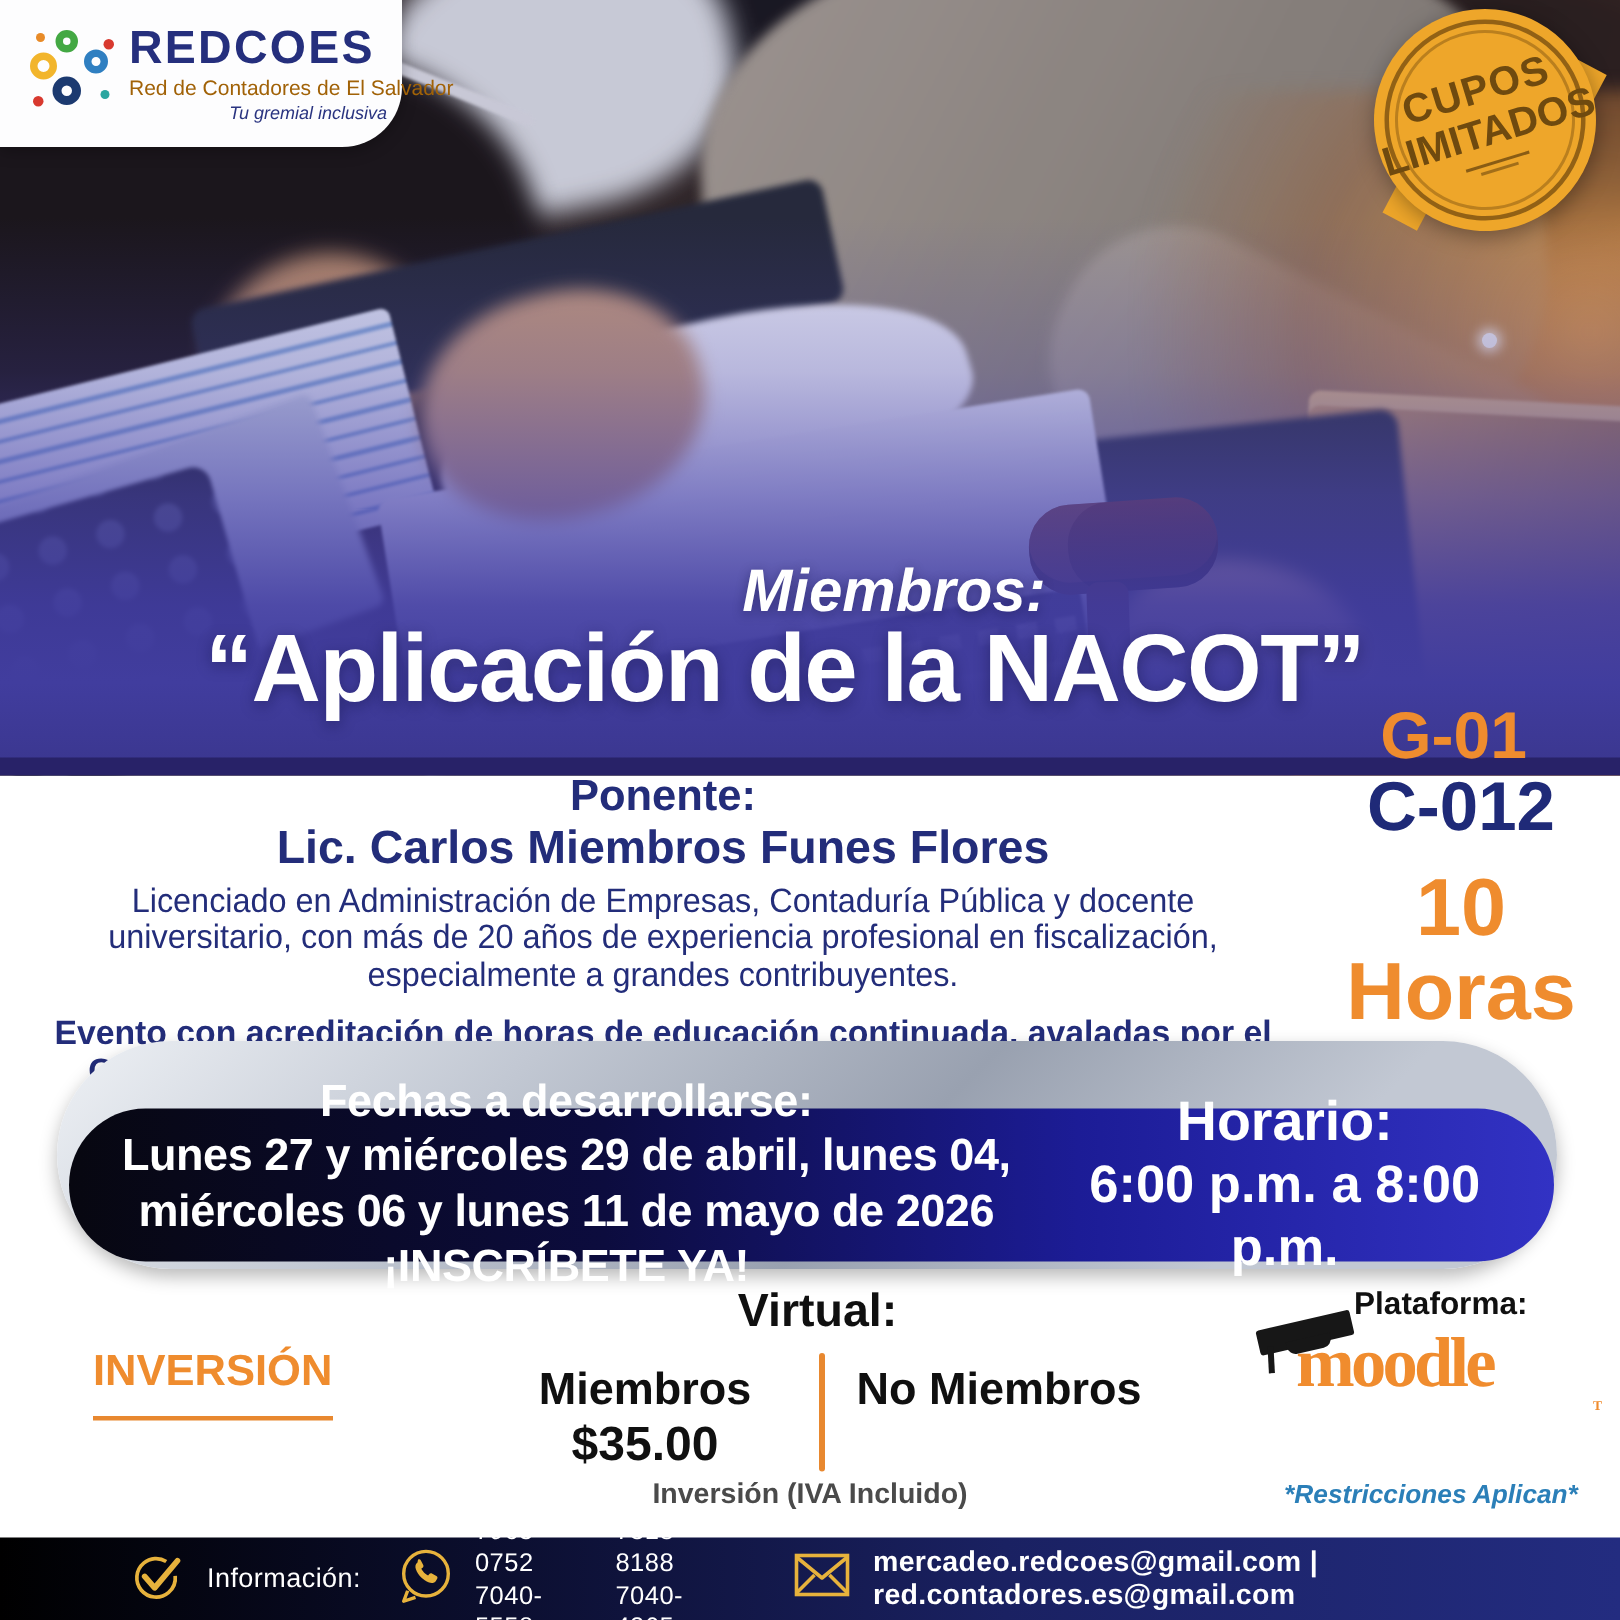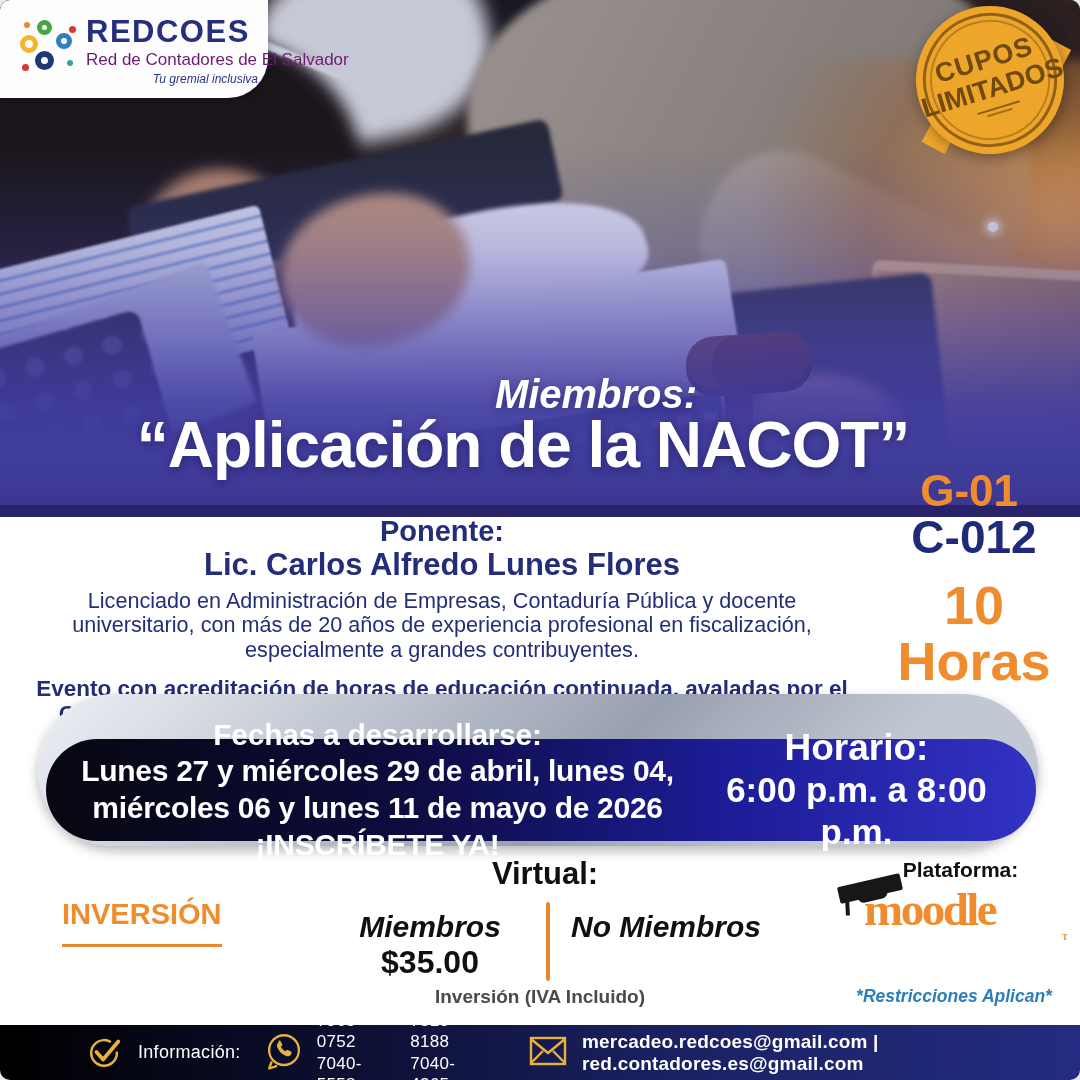--- a/index.html
+++ b/index.html
@@ -1,20 +1,20 @@
 <!DOCTYPE html>
 <html><head>
 <meta charset="utf-8">
 <title>Flyer</title>
 <style>
   html,body{margin:0;padding:0;background:#e9e9ee;}
   *{box-sizing:border-box;}
   #stage{
     position:relative;width:1080px;height:1080px;margin:0 auto;overflow:hidden;
-    background:#ffffff;font-family:"Liberation Sans",sans-serif;border-radius:10px;
+    background:#ffffff;font-family:"Liberation Sans",sans-serif;
   }
   
   .photo{position:absolute;left:0;top:0;width:1080px;height:517px;overflow:hidden;background:#241a12;}
   .ph{position:absolute;}
   .ph-base{inset:0;background:linear-gradient(100deg,#17100c 0%,#221811 30%,#32261c 52%,#46331f 68%,#6e4a24 82%,#9c642c 94%,#b4722f 100%);}
   .ph-head{left:360px;top:-50px;width:280px;height:150px;background:#121010;border-radius:50%;filter:blur(10px);}
   .ph-shirt{left:250px;top:-40px;width:240px;height:180px;background:#d8dadc;border-radius:45%;filter:blur(9px);transform:rotate(-12deg);}
   .ph-darktr{left:820px;top:-40px;width:330px;height:200px;background:#1a110a;border-radius:40%;filter:blur(18px);opacity:.9;}
   .ph-suit{left:470px;top:-40px;width:560px;height:400px;background:linear-gradient(120deg,#a79d8d,#8d8574 55%,#7b7363);border-radius:36% 40% 42% 46%;filter:blur(4px);transform:rotate(-3deg);}
   .ph-arm{left:690px;top:200px;width:380px;height:170px;background:linear-gradient(100deg,#a89e8e,#8b8372);border-radius:80px;filter:blur(4px);transform:rotate(27deg);}
@@ -51,21 +51,21 @@
   .ring-green{left:17px;top:0;width:15px;height:15px;border:5px solid #43a843;}
   .ring-blue{left:36px;top:13px;width:16px;height:16px;border:5px solid #2f7fc1;}
   .ring-navy{left:15px;top:31px;width:19px;height:19px;border:6px solid #1c3a70;}
   .dot{position:absolute;border-radius:50%;}
   .dot-red1{left:49px;top:6px;width:7px;height:7px;background:#d8392f;}
   .dot-red2{left:2px;top:44px;width:7px;height:7px;background:#d8392f;}
   .dot-orange{left:4px;top:2px;width:6px;height:6px;background:#e88b28;}
   .dot-teal{left:47px;top:40px;width:6px;height:6px;background:#2ba6a0;}
   .logo-text{position:absolute;left:86px;top:16px;width:172px;}
   .logo-name{font-size:31px;font-weight:bold;color:#252f7d;letter-spacing:1.5px;line-height:1;}
-  .logo-sub{font-size:17px;color:#701a75;margin-top:3px;white-space:nowrap;}
+  .logo-sub{font-size:14px;color:#a16207;margin-top:3px;white-space:nowrap;}
   .logo-tag{font-size:12px;font-style:italic;color:#2a3480;text-align:right;margin-top:2px;}
   
   .badge{position:absolute;top:6px;right:16px;width:148px;height:148px;transform:rotate(-17deg);z-index:6;}
   .badge-circle{position:absolute;inset:0;border-radius:50%;background:#eea62a;box-shadow:0 4px 14px rgba(0,0,0,.35);}
   .badge-circle::before{content:'';position:absolute;inset:7px;border:3px solid rgba(122,80,16,.8);border-radius:50%;}
   .badge-circle::after{content:'';position:absolute;inset:14px;border:2px solid rgba(122,80,16,.45);border-radius:50%;}
   .badge-tab1{position:absolute;left:-4px;bottom:22px;width:26px;height:26px;background:#eea62a;transform:rotate(45deg);}
   .badge-tab2{position:absolute;right:-7px;top:56px;width:26px;height:26px;background:#eea62a;transform:rotate(45deg);}
   .badge-text{position:absolute;inset:0;display:flex;flex-direction:column;align-items:center;justify-content:center;gap:0;color:#6f4a0f;font-weight:bold;}
   .badge-l1{font-size:27px;letter-spacing:1px;line-height:1.05;}
@@ -94,21 +94,21 @@
     background:linear-gradient(90deg,#070710 0%,#0c0c3e 36%,#1c1c96 68%,#3232c4 100%);margin-top:43px;}
   .pill-left{width:645px;text-align:center;padding-left:18px;font-weight:bold;font-size:30px;line-height:1.22;letter-spacing:-.3px;}
   .pill-right{flex:1;text-align:center;font-weight:bold;padding-right:14px;}
   .time-label{font-size:37px;line-height:1.15;}
   .time-value{font-size:35px;line-height:1.2;}
   
   .inversion{position:absolute;left:62px;top:898px;color:#ef8c2e;font-size:29px;font-weight:bold;border-bottom:3px solid #e8882f;padding-bottom:13px;z-index:4;}
   .virtual-label{position:absolute;left:330px;top:856px;width:430px;text-align:center;font-size:31px;font-weight:bold;color:#101010;z-index:4;}
   .tiers{position:absolute;left:318px;top:902px;width:460px;display:flex;justify-content:center;align-items:stretch;z-index:4;}
   .tier{width:200px;text-align:center;color:#101010;padding-top:8px;}
-  .tier-name{font-size:30px;font-weight:bold;line-height:1.1;font-style:italic;}
+  .tier-name{font-size:30px;font-weight:bold;line-height:1.1;}
   .tier-price{font-size:32px;font-weight:bold;line-height:1.2;}
   .tier-divider{width:4px;background:#e8882f;margin:0 16px;border-radius:2px;}
   .iva-note{position:absolute;left:290px;top:986px;width:500px;text-align:center;font-size:19px;font-weight:bold;color:#4a4a4a;z-index:4;}
   
   .plataforma-label{position:absolute;left:858px;top:858px;width:205px;text-align:center;font-size:21px;font-weight:bold;color:#101010;z-index:4;}
   .moodle{position:absolute;left:846px;top:884px;width:220px;height:66px;z-index:4;font-family:Liberation Serif, serif;}
   .moodle-text{position:absolute;left:18px;top:2px;font-size:47px;font-weight:bold;color:#f08c2e;letter-spacing:-2.5px;line-height:1;}
   .moodle-tm{position:absolute;right:-2px;bottom:8px;font-size:9px;font-weight:bold;color:#f08c2e;}
   .moodle-cap{position:absolute;left:-8px;top:-4px;width:64px;height:17px;background:#171717;border-radius:2px;transform:rotate(-13deg);z-index:2;}
   .moodle-cap::before{content:'';position:absolute;left:4px;top:12px;width:4px;height:18px;background:#171717;transform:rotate(10deg);}
@@ -197,21 +197,21 @@
   <div class="group-code">G-01</div>
 
   <div class="codes-col">
     <div class="course-code">C-012</div>
     <div class="hours-num">10</div>
     <div class="hours-word">Horas</div>
   </div>
 
   <div class="speaker-col">
     <div class="ponente-label">Ponente:</div>
-    <div class="speaker-name">Lic. Carlos Alfredo Lunes Flores</div>
+    <div class="speaker-name">Lic. Carlos Miembros Funes Flores</div>
     <div class="speaker-bio">Licenciado en Administración de Empresas, Contaduría Pública y docente universitario, con más de 20 años de experiencia profesional en fiscalización, especialmente a grandes contribuyentes.</div>
     <div class="accreditation">
       <div>Evento con acreditación de horas de educación continuada, avaladas por el</div>
       <div>Consejo de Vigilancia de la Profesión de Contaduría Pública y Auditoría (CVPCPA)</div>
     </div>
   </div>
 
   <div class="pill-wrap">
     <div class="pill">
       <div class="pill-left">

